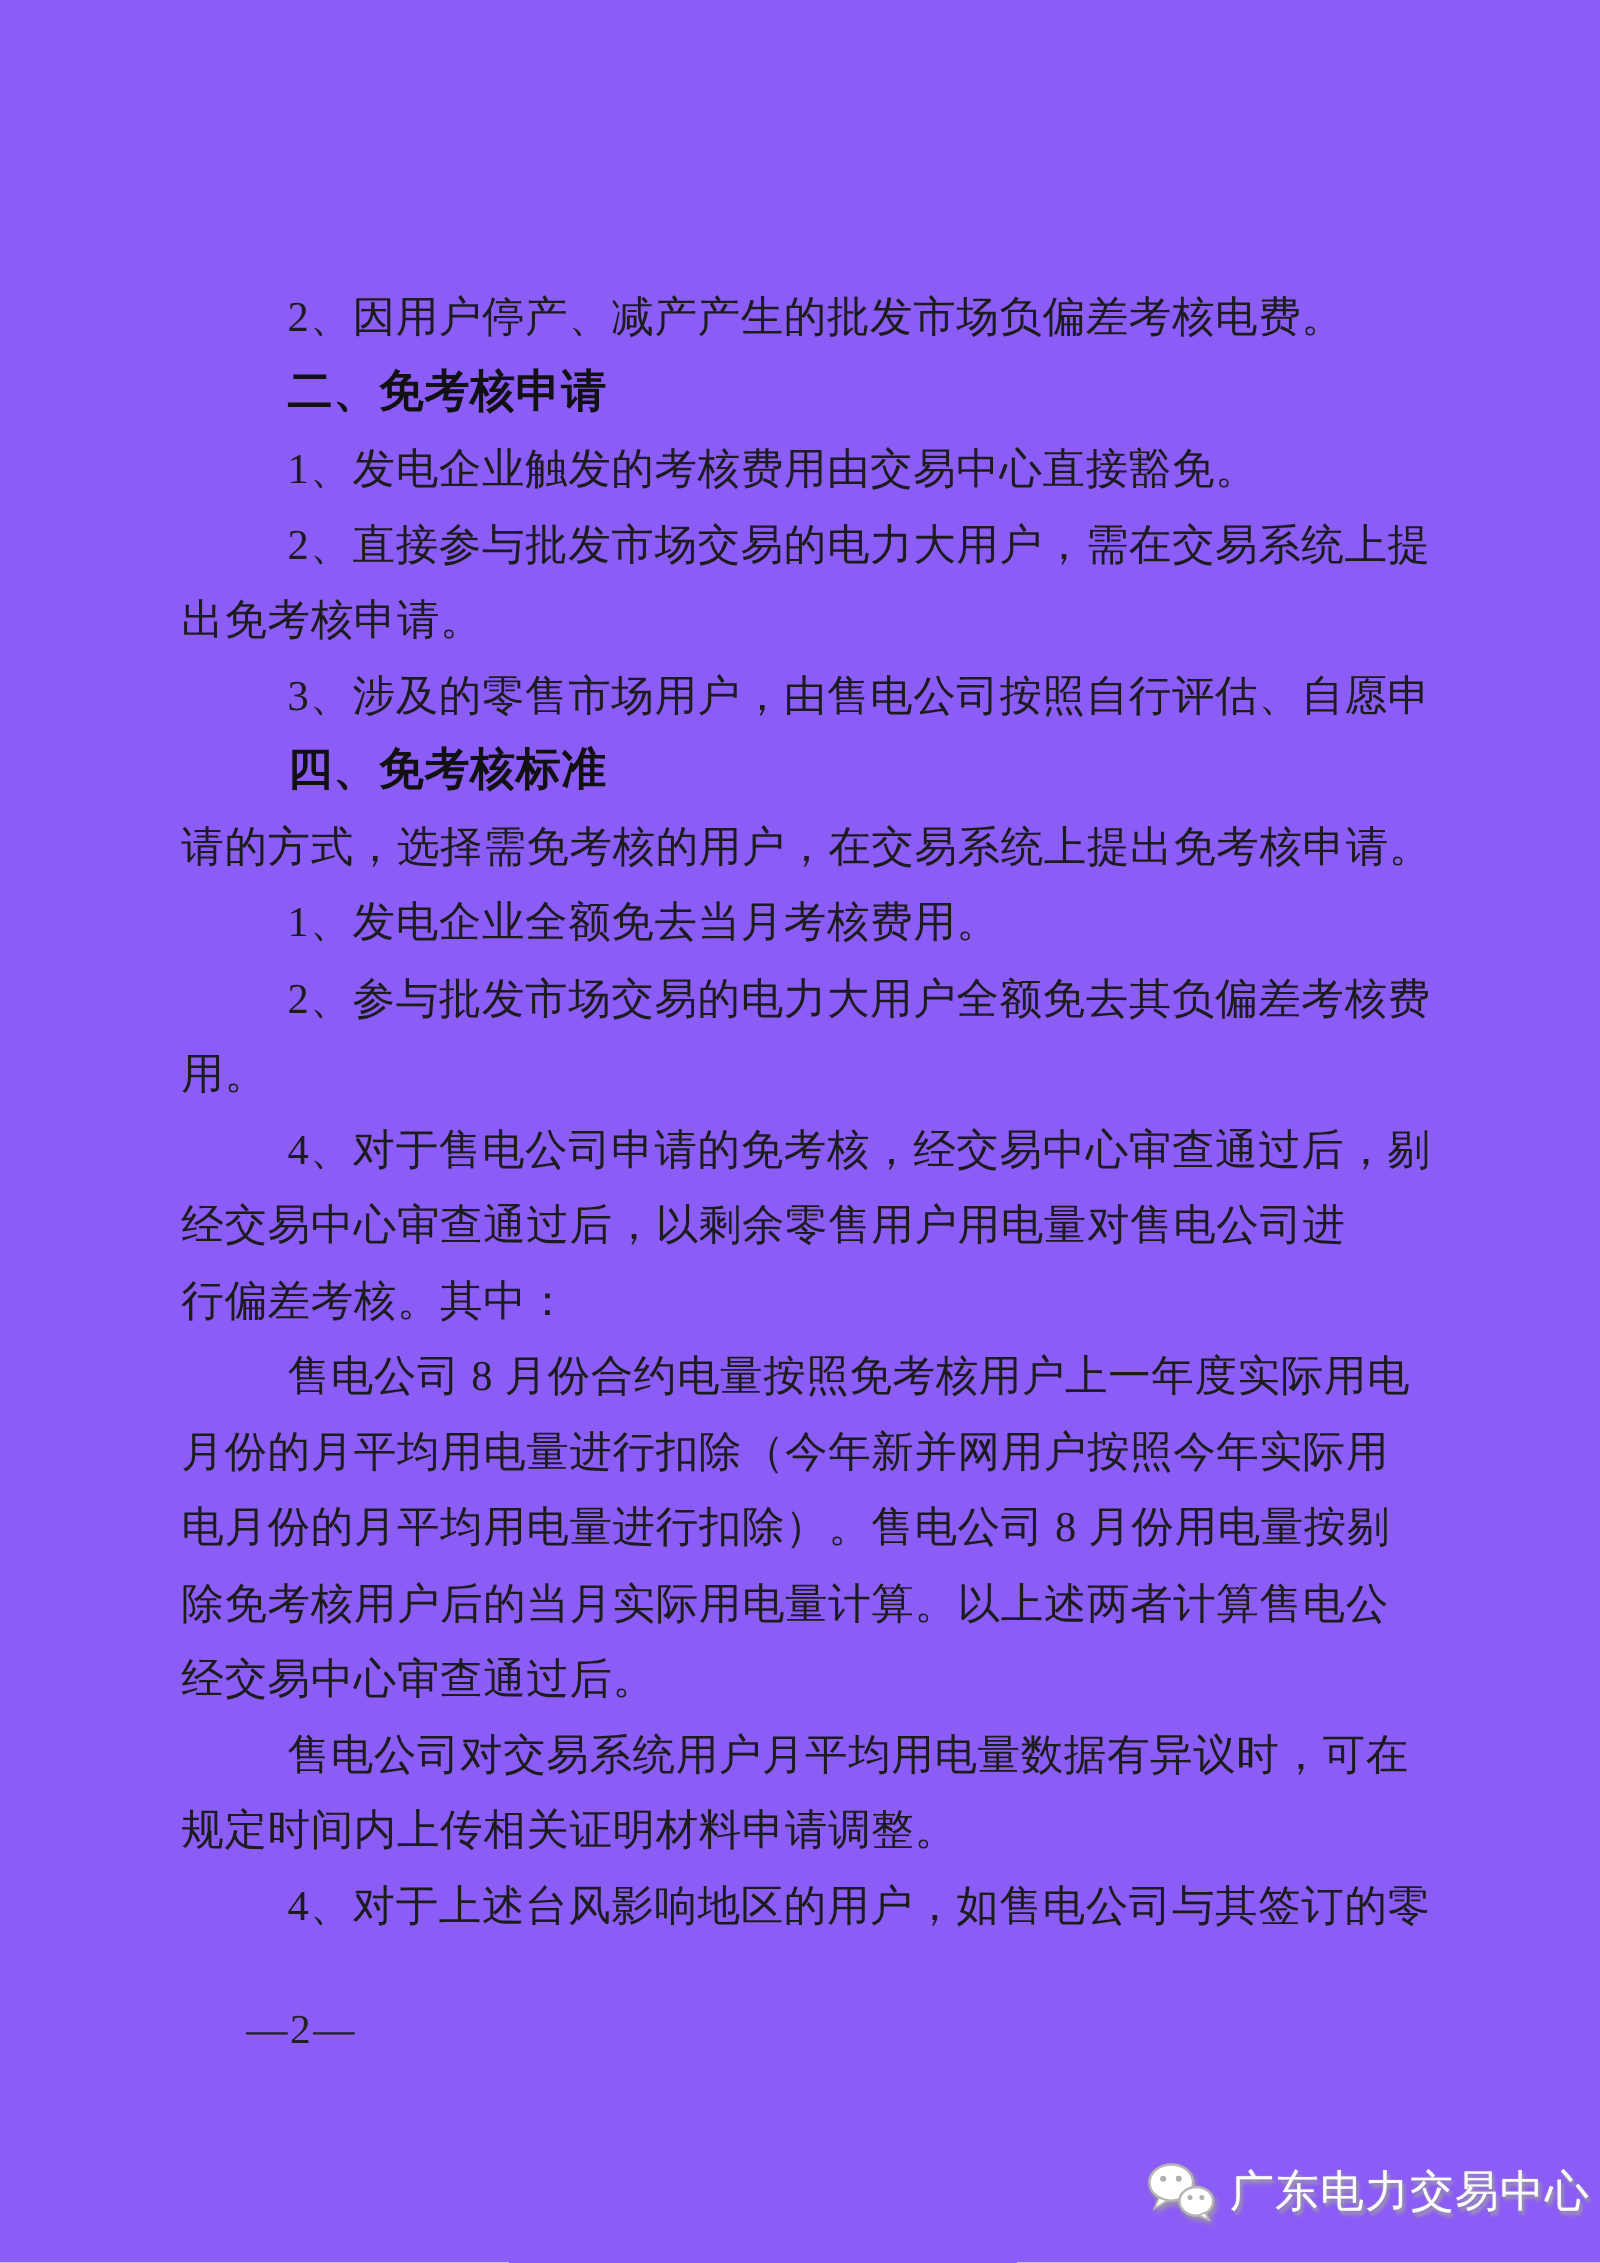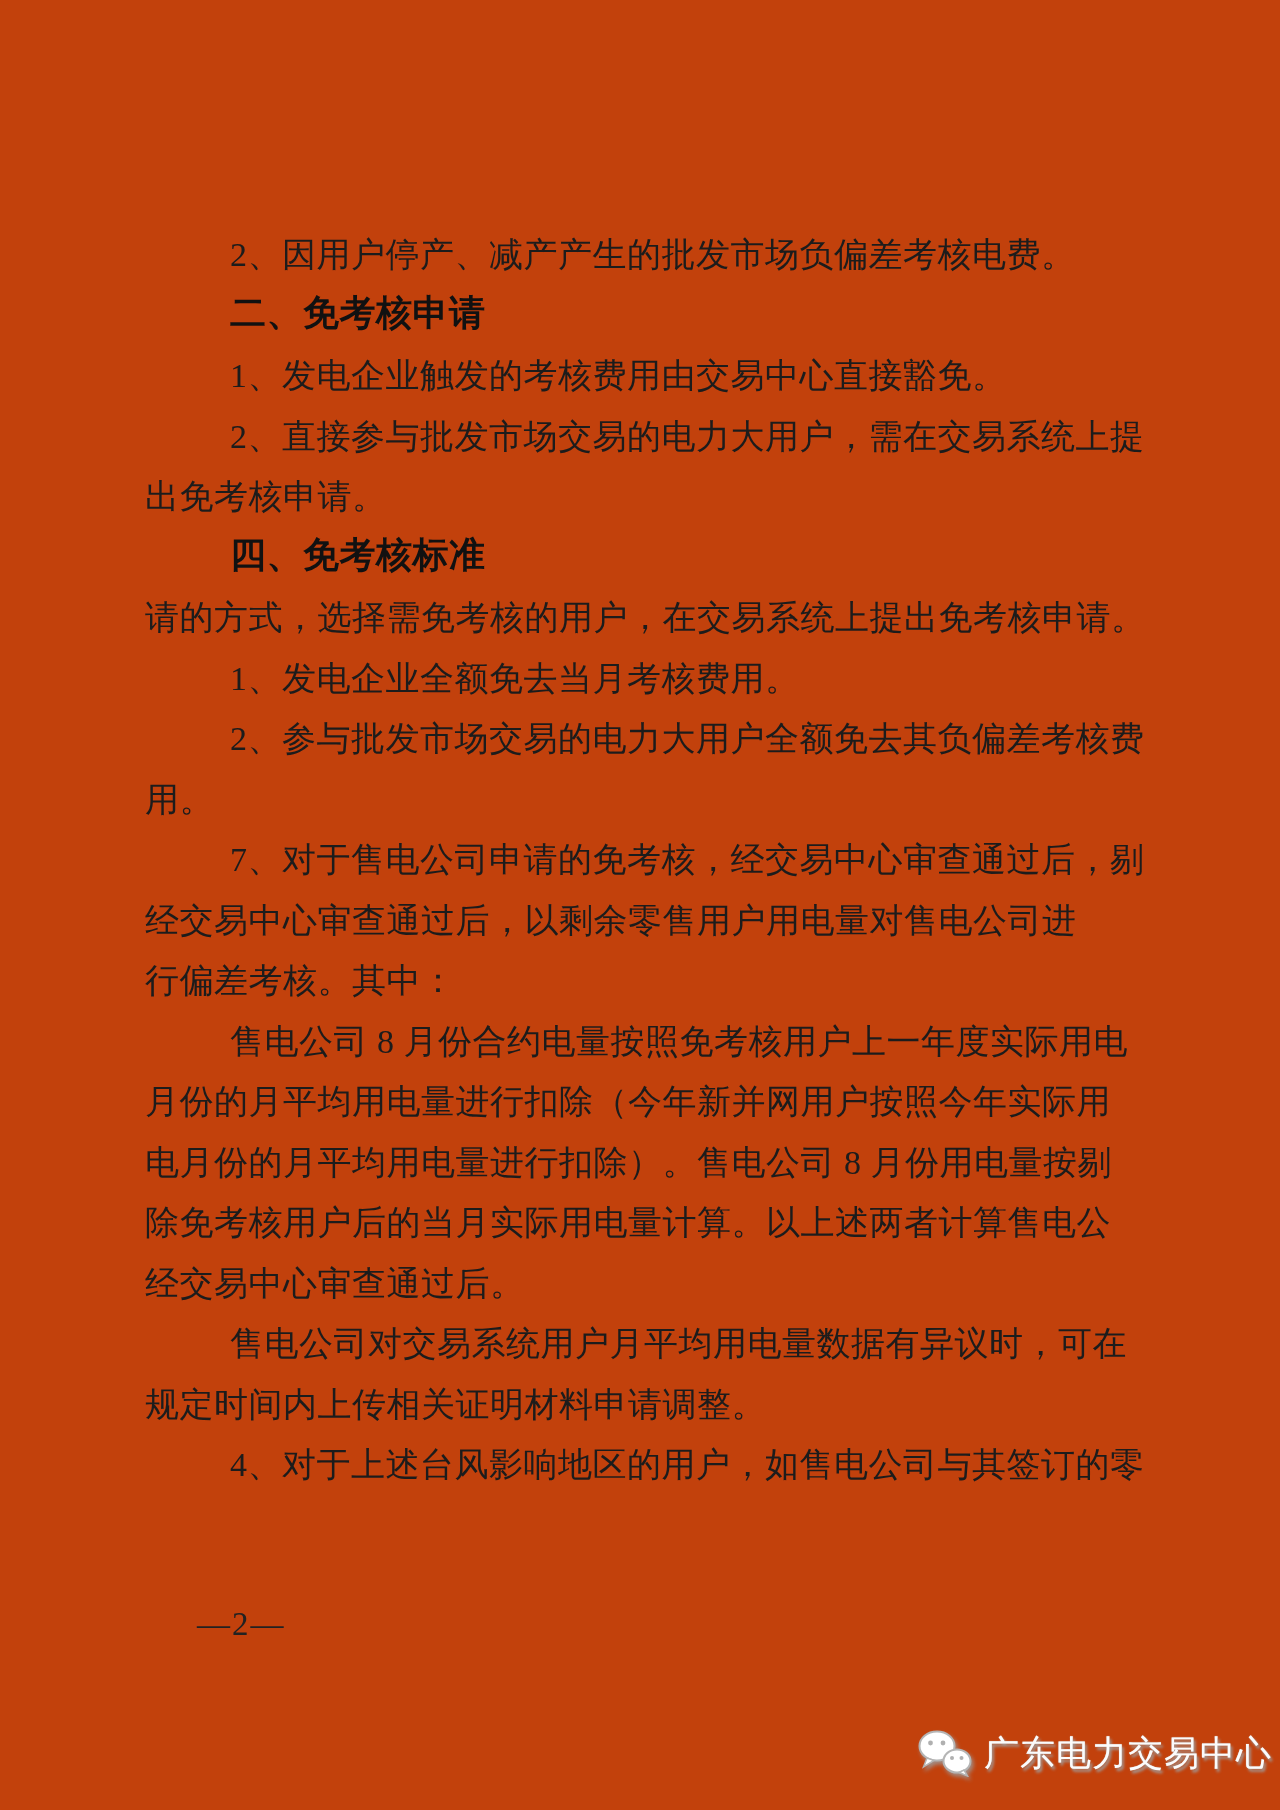--- a/index.html
+++ b/index.html
@@ -1,20 +1,20 @@
 <!DOCTYPE html>
 <html><head>
 <meta charset="utf-8">
 <style>
   html, body { margin: 0; padding: 0; background: #ffffff; }
   .page {
     position: relative;
     width: 1280px;
     height: 1810px;
-    background: #c2410c;
+    background: #8b5cf6;
     overflow: hidden;
     font-family: "Liberation Serif", "DejaVu Serif", serif;
   }
   
   .doc {
     position: absolute;
     left: 145px;
     top: 225px;
     width: 1040px;
     font-size: 34px;
@@ -67,26 +67,27 @@
 <body>
 
 <div class="page">
 
   <div class="doc">
       <div class="line indent">2、因用户停产、减产产生的批发市场负偏差考核电费。</div>
       <div class="line indent heading">二、免考核申请</div>
       <div class="line indent">1、发电企业触发的考核费用由交易中心直接豁免。</div>
       <div class="line indent">2、直接参与批发市场交易的电力大用户，需在交易系统上提</div>
       <div class="line">出免考核申请。</div>
+      <div class="line indent">3、涉及的零售市场用户，由售电公司按照自行评估、自愿申</div>
       <div class="line indent heading">四、免考核标准</div>
       <div class="line">请的方式，选择需免考核的用户，在交易系统上提出免考核申请。</div>
       <div class="line indent">1、发电企业全额免去当月考核费用。</div>
       <div class="line indent">2、参与批发市场交易的电力大用户全额免去其负偏差考核费</div>
       <div class="line">用。</div>
-      <div class="line indent">7、对于售电公司申请的免考核，经交易中心审查通过后，剔</div>
+      <div class="line indent">4、对于售电公司申请的免考核，经交易中心审查通过后，剔</div>
       <div class="line">经交易中心审查通过后，以剩余零售用户用电量对售电公司进</div>
       <div class="line">行偏差考核。其中：</div>
       <div class="line indent">售电公司 8 月份合约电量按照免考核用户上一年度实际用电</div>
       <div class="line">月份的月平均用电量进行扣除（今年新并网用户按照今年实际用</div>
       <div class="line">电月份的月平均用电量进行扣除）。售电公司 8 月份用电量按剔</div>
       <div class="line">除免考核用户后的当月实际用电量计算。以上述两者计算售电公</div>
       <div class="line">经交易中心审查通过后。</div>
       <div class="line indent">售电公司对交易系统用户月平均用电量数据有异议时，可在</div>
       <div class="line">规定时间内上传相关证明材料申请调整。</div>
       <div class="line indent">4、对于上述台风影响地区的用户，如售电公司与其签订的零</div>

